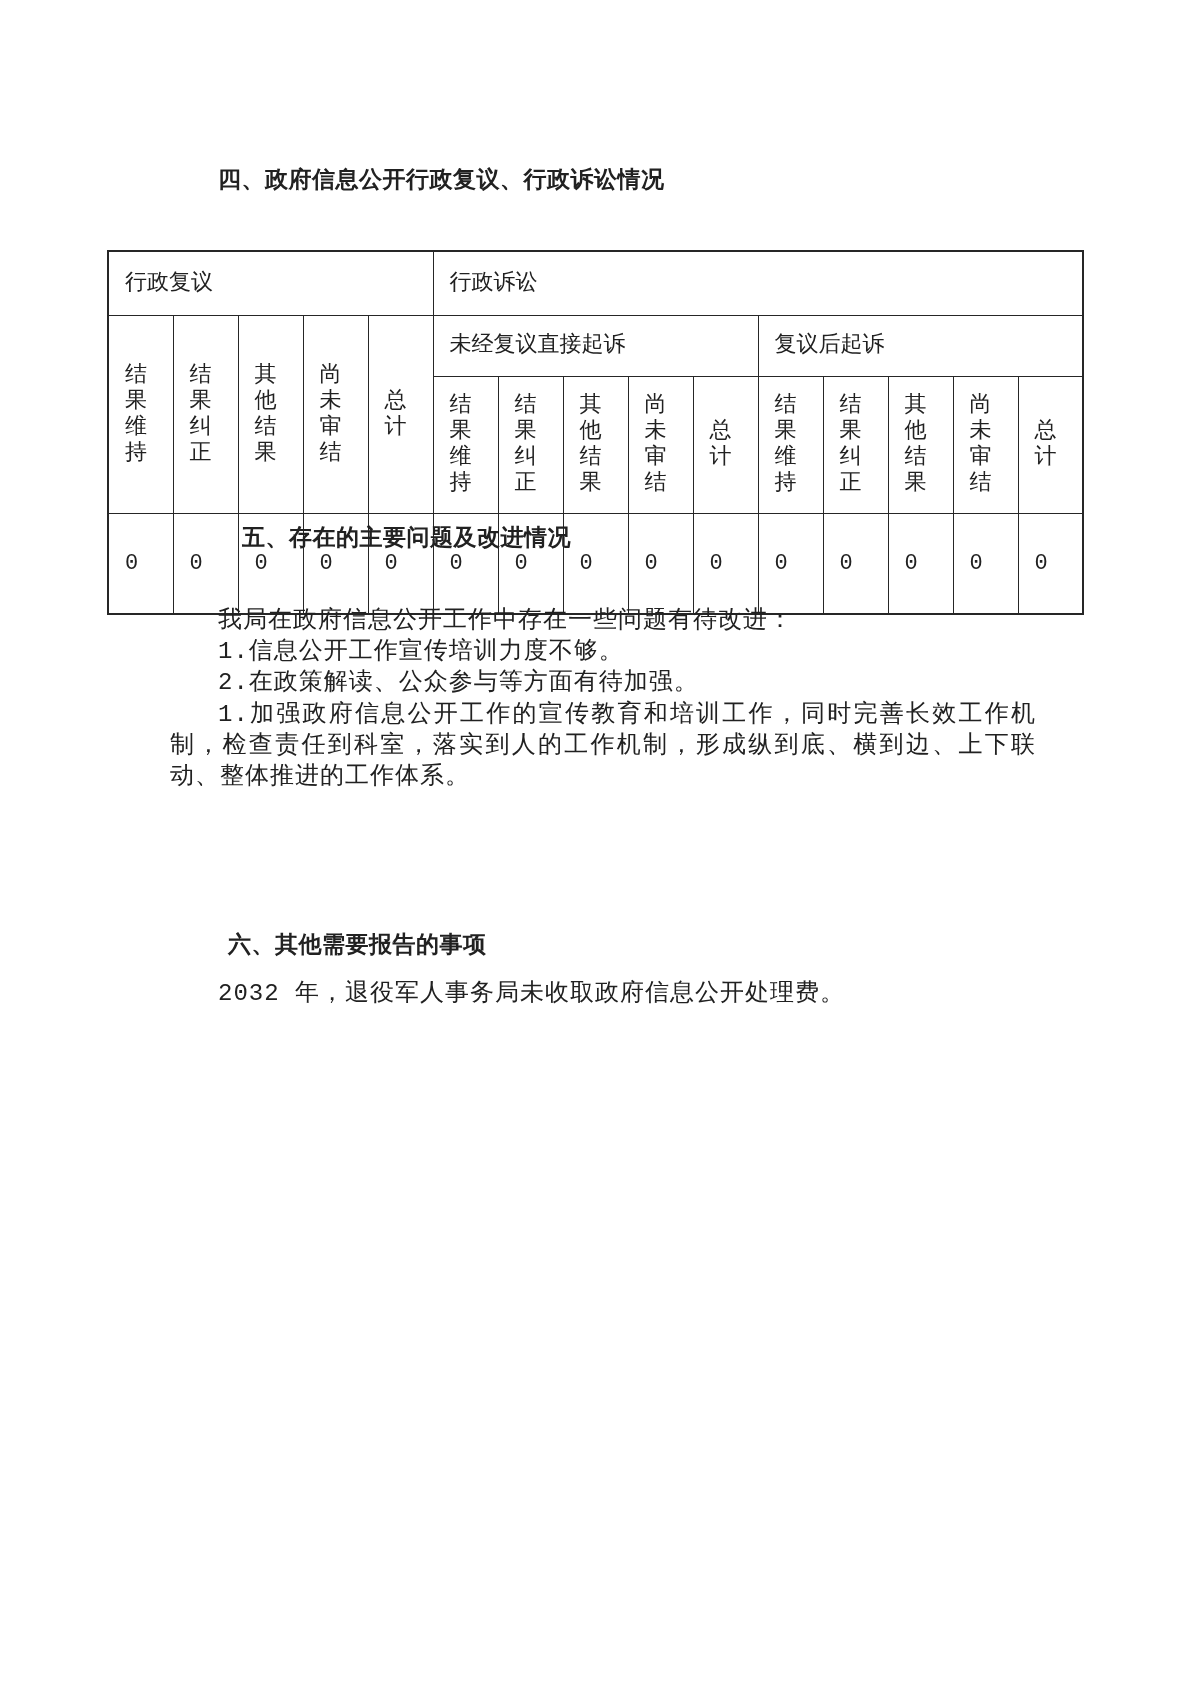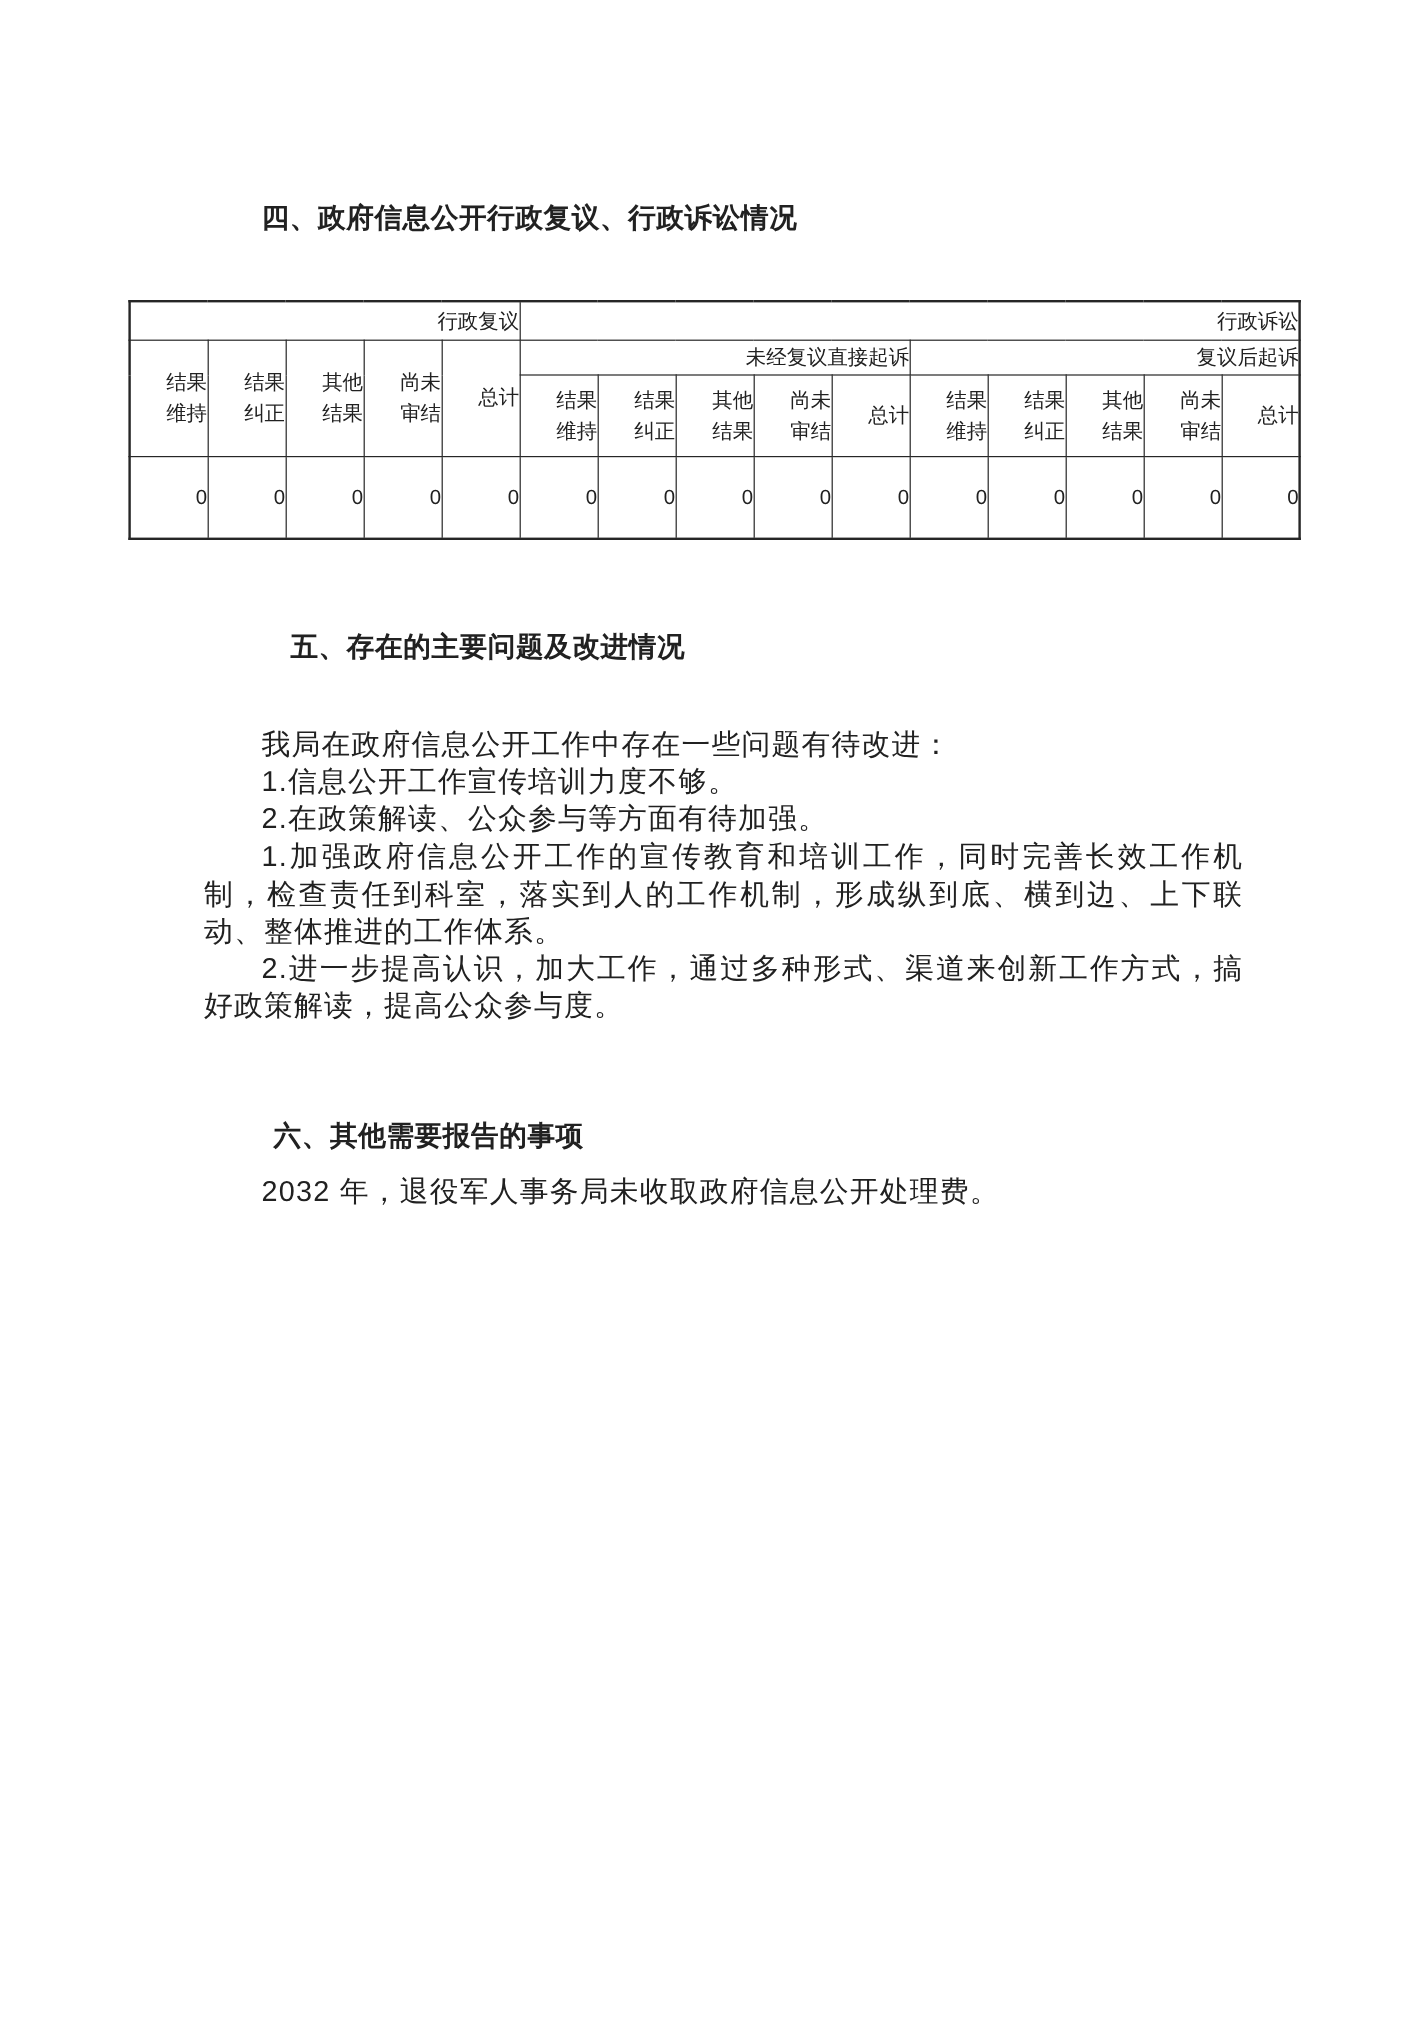--- a/index.html
+++ b/index.html
@@ -7,21 +7,21 @@
     --border:#262626;
     --bg:#ffffff;
   }
   html,body{margin:0;padding:0;}
   body{background:#ffffff;}
   .page{
     position:relative;
     width:1190px;
     height:1683px;
     background:var(--bg);
-    font-family:Liberation Sans, sans-serif;
+    font-family:Liberation Mono, monospace;
     color:var(--text);
     overflow:hidden;
   }
   .heading{
     position:absolute;
     margin:0;
     font-size:23px;
     font-weight:bold;
     line-height:30px;
     letter-spacing:0.5px;
@@ -35,25 +35,25 @@
     position:absolute;
     left:107px;
     top:250px;
     width:977px;
     border-collapse:collapse;
     table-layout:fixed;
     border:2px solid var(--border);
   }
   table.report td{
     border:1px solid var(--border);
-    text-align:right;
+    text-align:left;
     vertical-align:middle;
-    font-size:17px;
+    font-size:22px;
     line-height:26px;
-    padding:0;
+    padding:16px;
     overflow:hidden;
   }
   tr.row-groups td{height:31px;}
   tr.row-subgroups td{height:28px;}
   tr.row-colheads td{height:67px;}
   tr.row-values td{height:67px;}
   td.colhead .wrap2{
     display:inline-block;
     width:38px;
     word-break:break-all;
@@ -151,21 +151,20 @@
     </tbody>
   </table>
 
   <h2 class="heading" id="heading-5">五、存在的主要问题及改进情况</h2>
 
   <div class="bodyblock" id="section5-body">
     <p>我局在政府信息公开工作中存在一些问题有待改进：</p>
     <p>1.信息公开工作宣传培训力度不够。</p>
     <p>2.在政策解读、公众参与等方面有待加强。</p>
     <p>1.加强政府信息公开工作的宣传教育和培训工作，同时完善长效工作机制，检查责任到科室，落实到人的工作机制，形成纵到底、横到边、上下联动、整体推进的工作体系。</p>
-    <p>2.进一步提高认识，加大工作，通过多种形式、渠道来创新工作方式，搞好政策解读，提高公众参与度。</p>
   </div>
 
   <h2 class="heading" id="heading-6">六、其他需要报告的事项</h2>
 
   <div class="bodyblock" id="section6-body">
     <p>2032 年，退役军人事务局未收取政府信息公开处理费。</p>
   </div>
 
 </div>
 

